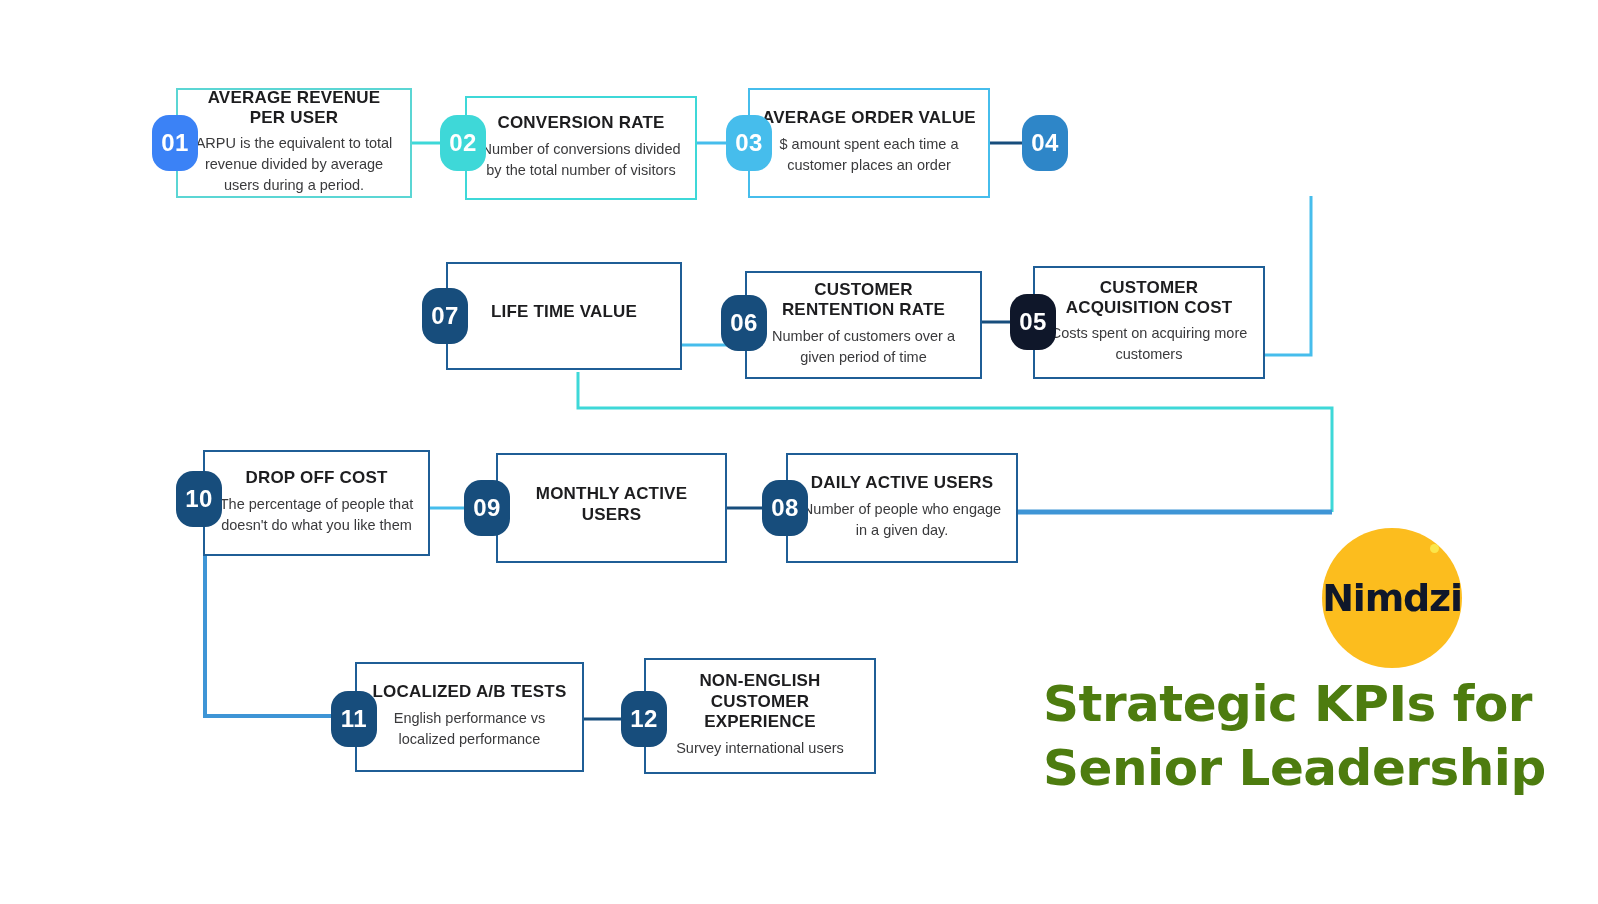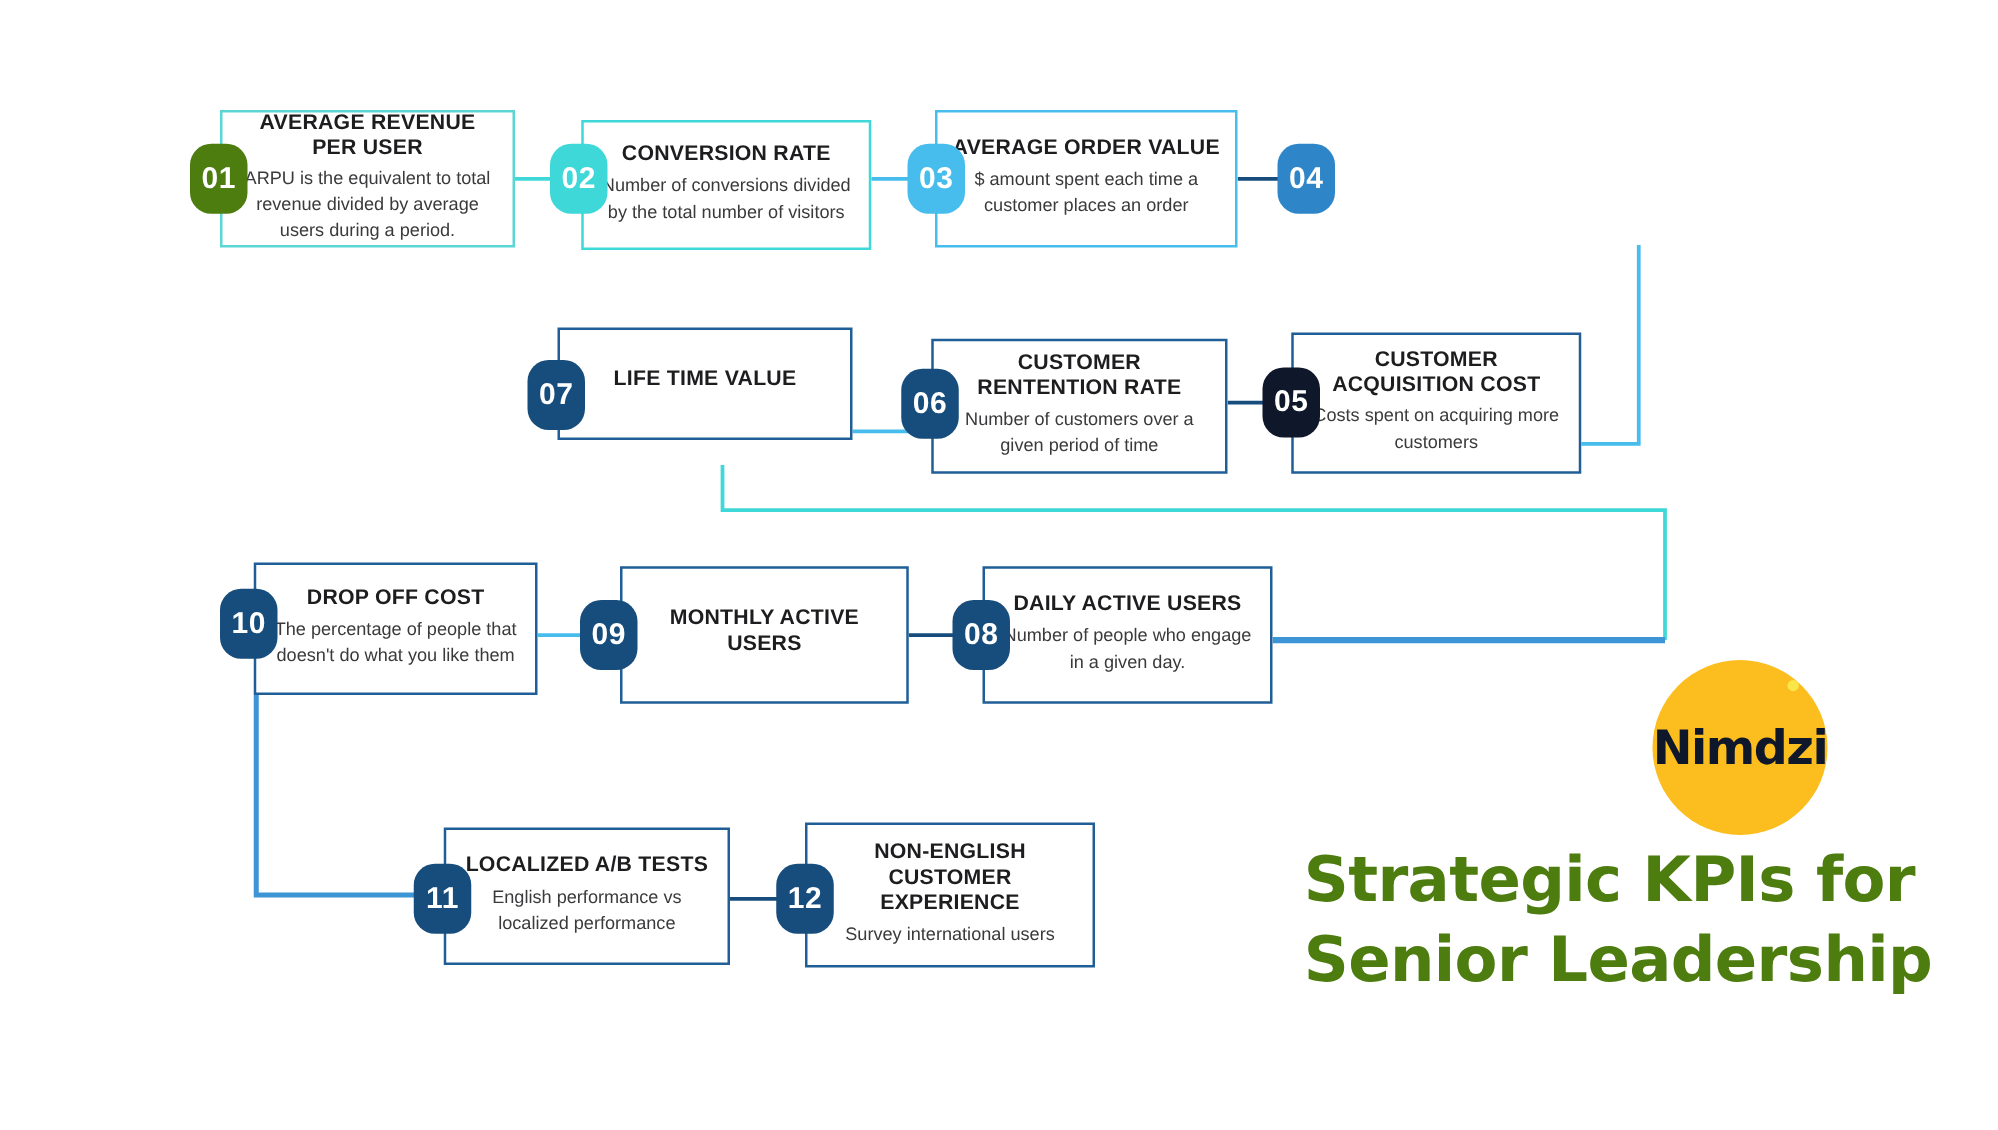--- a/index.html
+++ b/index.html
@@ -142,21 +142,21 @@
 
     <polyline points="205,556 205,716 356,716" fill="none" stroke="#3E95D6" stroke-width="4"></polyline>
 
     <line x1="584" y1="719" x2="645" y2="719" stroke="#174D7C" stroke-width="3"></line>
   </svg>
 
   <div class="kpi" style="left:176px; top:88px; width:236px; height:110px; border-color:#5BD6D4;">
     <div class="k-title">AVERAGE REVENUE PER USER</div>
     <div class="k-desc">ARPU is the equivalent to total revenue divided by average users during a period.</div>
   </div>
-  <div class="badge" style="left:152px; top:115px; background:#4d7c0f;">
+  <div class="badge" style="left:152px; top:115px; background:#3b82f6;">
     <span>01</span>
   </div>
 
   <div class="kpi" style="left:465px; top:96px; width:232px; height:104px; border-color:#3ED8D8;">
     <div class="k-title">CONVERSION RATE</div>
     <div class="k-desc">Number of conversions divided by the total number of visitors</div>
   </div>
   <div class="badge" style="left:440px; top:115px; background:#3ED8D8;">
     <span>02</span>
   </div>
@@ -182,21 +182,21 @@
   </div>
 
   <div class="kpi" style="left:745px; top:271px; width:237px; height:108px; border-color:#1F5E96;">
     <div class="k-title">CUSTOMER RENTENTION RATE</div>
     <div class="k-desc">Number of customers  over a given period of time</div>
   </div>
   <div class="badge" style="left:721px; top:295px; background:#174D7C;">
     <span>06</span>
   </div>
 
-  <div class="kpi" style="left:446px; top:262px; width:236px; height:90px; border-color:#1F5E96;">
+  <div class="kpi" style="left:446px; top:262px; width:236px; height:108px; border-color:#1F5E96;">
     <div class="k-title">LIFE TIME VALUE</div>
   </div>
   <div class="badge" style="left:422px; top:288px; background:#174D7C;">
     <span>07</span>
   </div>
 
   <div class="kpi" style="left:786px; top:453px; width:232px; height:110px; border-color:#1F5E96;">
     <div class="k-title">DAILY ACTIVE USERS</div>
     <div class="k-desc">Number of people who engage in a given day.</div>
   </div>

